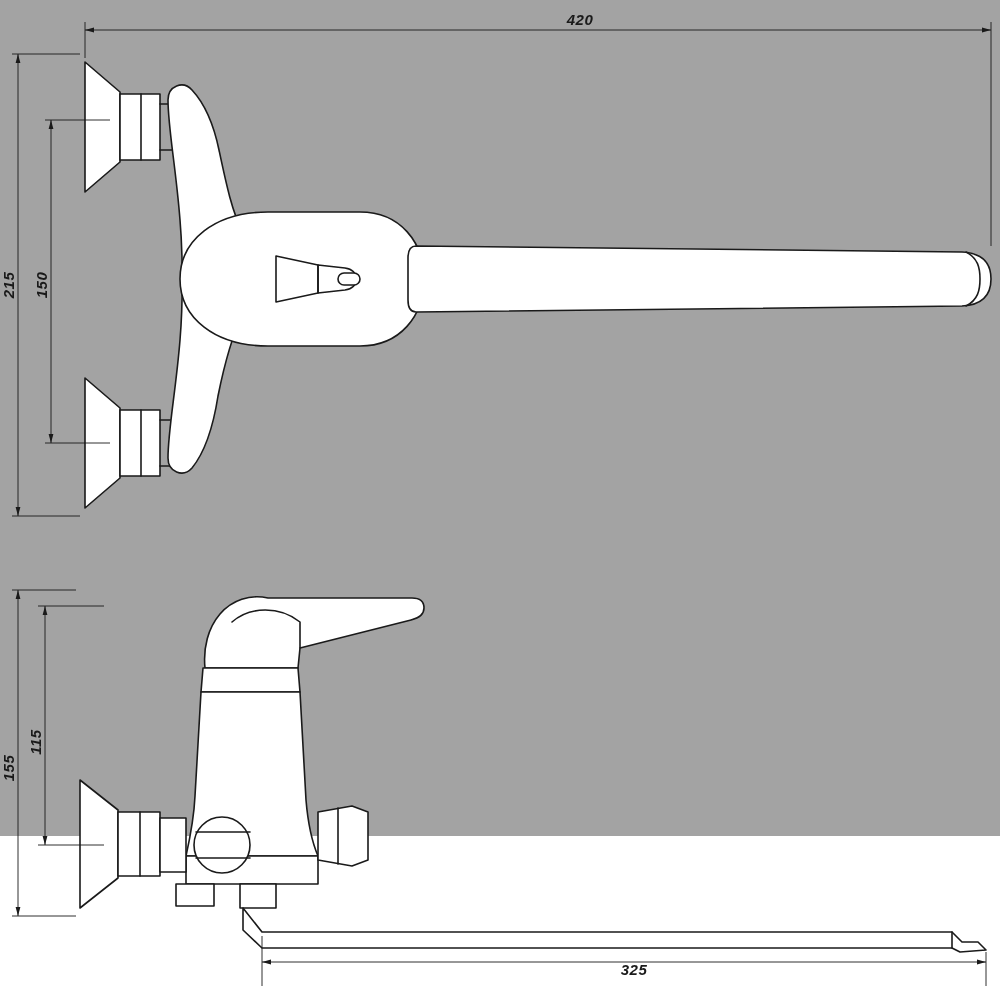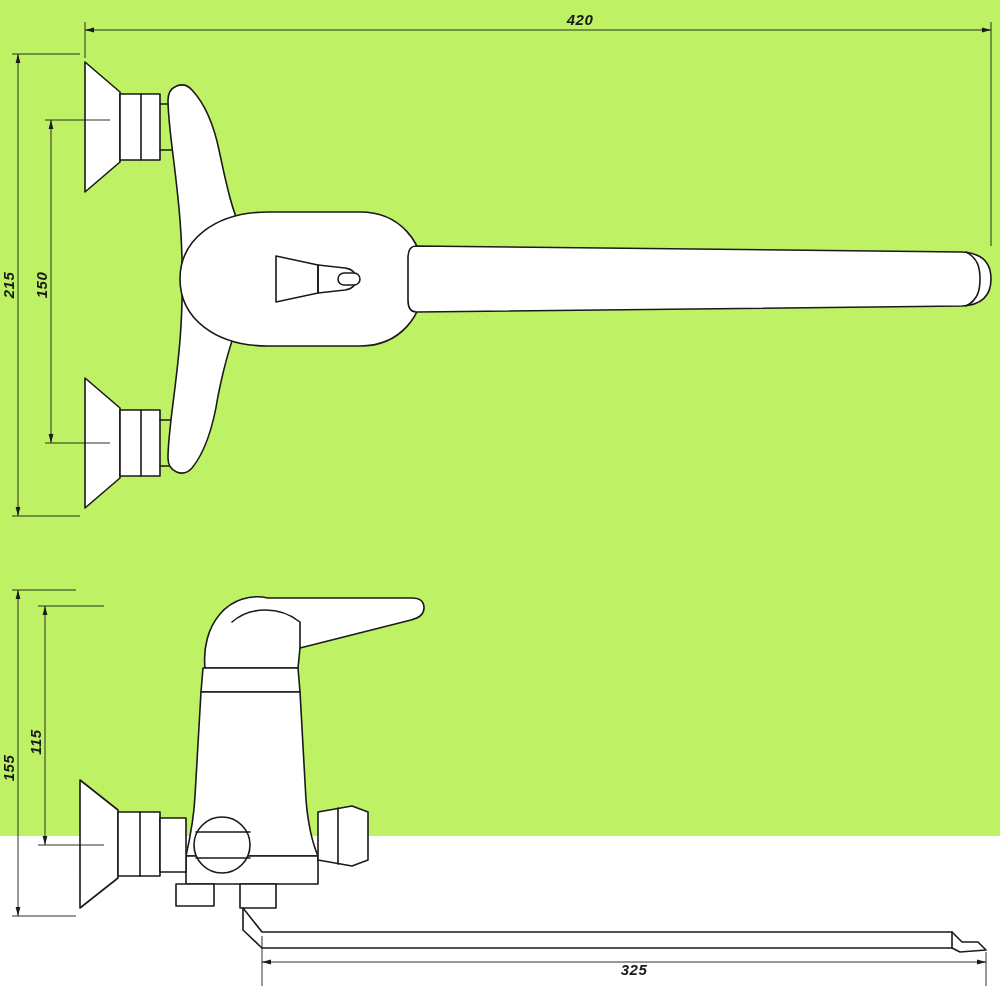--- a/index.html
+++ b/index.html
@@ -10,21 +10,21 @@
   body {
     width: 1000px;
     height: 1000px;
     font-family: "Liberation Sans", sans-serif;
     overflow: hidden;
   }
   #sheet {
     position: relative;
     width: 1000px;
     height: 836px;
-    background: #bef264;
+    background: #a3a3a3;
   }
   svg.drawing {
     position: absolute;
     left: 0;
     top: 0;
     width: 1000px;
     height: 1000px;
     display: block;
   }
   .dimtext {

